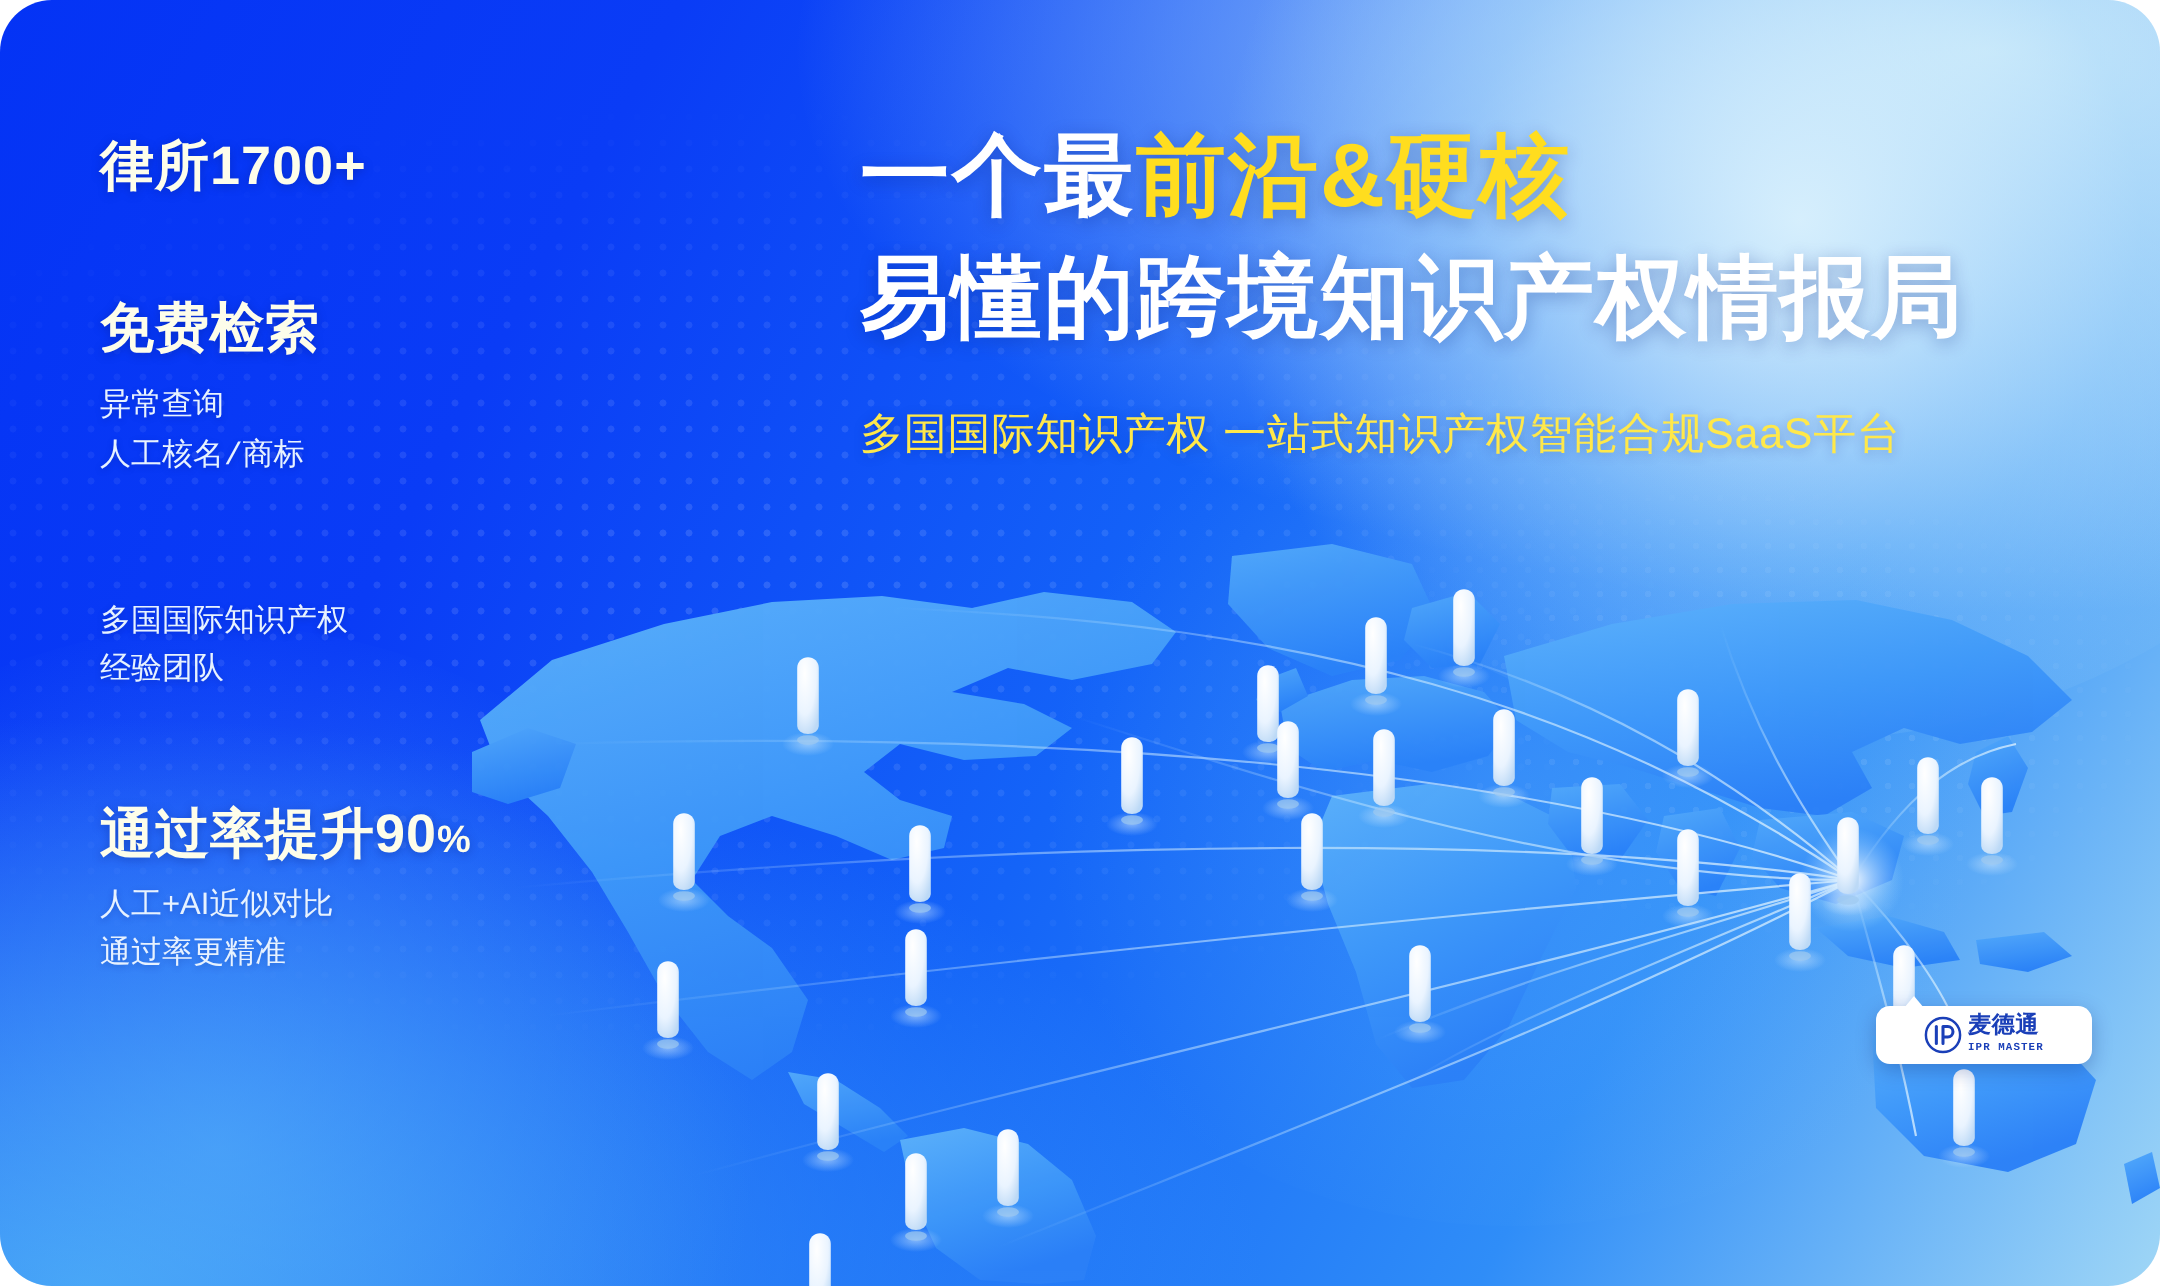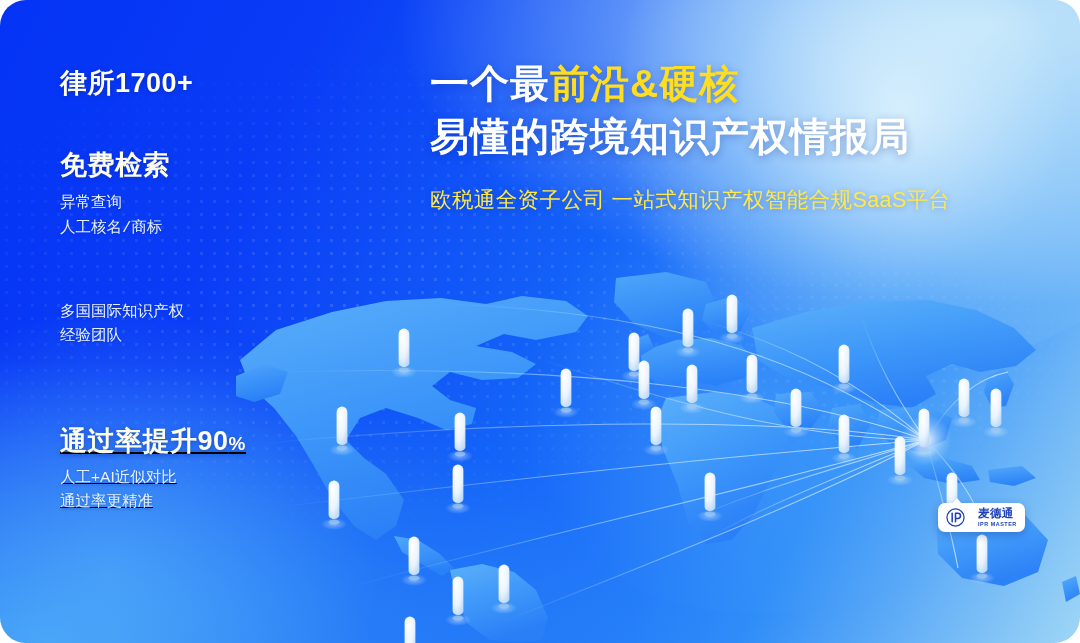--- a/index.html
+++ b/index.html
@@ -34,46 +34,46 @@
     background-image:radial-gradient(rgba(255,255,255,.13) 1.5px, rgba(255,255,255,0) 1.8px);
     background-size:12px 12px;
     -webkit-mask-image:radial-gradient(60% 60% at 50% 50%,#000 0%,rgba(0,0,0,0) 75%);
     mask-image:radial-gradient(60% 60% at 50% 50%,#000 0%,rgba(0,0,0,0) 75%);}
 
   
   #map-layer{position:absolute;left:236px;top:268px;width:844px;height:375px;}
   #map-layer svg{width:100%;height:100%;display:block;}
 
   
-  #stats{position:absolute;left:60px;top:66px;width:265px;}
+  #stats{position:absolute;left:50px;top:66px;width:265px;}
   .stat{margin-bottom:7px;}
   .stat-title{
     color:#fdfdea;font-weight:bold;font-size:27px;line-height:1.26;
     letter-spacing:.5px;white-space:nowrap;
     text-shadow:0 1px 5px rgba(2,24,120,.34);}
   .stat-title .unit{font-size:19px;}
   .stat-sub{color:#e7f2ff;font-size:15.5px;line-height:1.58;margin-top:7px;
     text-shadow:0 1px 3px rgba(2,24,120,.26);}
   .s1{margin-top:0px;}  .s2{margin-top:50px;font-family:Liberation Mono, monospace;}
-  .s3{margin-top:59px;} .s4{margin-top:76px;text-decoration:underline;}
+  .s3{margin-top:59px;} .s4{margin-top:52px;}
 
   
   #headline{position:absolute;left:430px;top:58px;width:600px;}
-  .hl-line{font-weight:bold;font-size:39px;line-height:1.35;letter-spacing:1px;
+  .hl-line{font-weight:bold;font-size:45px;line-height:1.35;letter-spacing:1px;
     color:#ffffff;white-space:nowrap;
     text-shadow:0 2px 9px rgba(3,30,130,.33);}
   .hl-accent{color:#ffdd1f;}
   .subtitle{margin-top:22px;color:#ffe84a;font-size:21.5px;letter-spacing:.4px;
     white-space:nowrap;text-shadow:0 1px 6px rgba(3,30,130,.3);}
 
   
   #logo-badge{position:absolute;left:938px;top:503px;
-    display:flex;align-items:center;gap:13px;
-    background:#ffffff;border-radius:7px;padding:5px 8px;
-    box-shadow:0 3px 10px rgba(3,26,110,.28);}
+    display:flex;align-items:center;gap:3px;
+    background:#ffffff;border-radius:7px;padding:5px 24px;
+    box-shadow:0 3px 10px rgba(3,26,110,.28);font-family:Liberation Mono, monospace;}
   #logo-badge:after{content:"";position:absolute;left:14px;top:-5px;
     border-left:5px solid transparent;border-right:5px solid transparent;
     border-bottom:6px solid #ffffff;}
   .logo-mark{width:19px;height:19px;flex:0 0 19px;}
   .logo-txt{display:flex;flex-direction:column;line-height:1;}
   .logo-cn{font-size:11.5px;font-weight:bold;color:#1a3fb8;letter-spacing:.4px;}
   .logo-en{font-size:5.4px;font-weight:bold;color:#1a3fb8;letter-spacing:.55px;margin-top:2px;}
 </style>
 </head>
 <body>
@@ -352,21 +352,21 @@
         <div>人工+AI近似对比</div>
         <div>通过率更精准</div>
       </div>
     </div>
 
   </div>
 
   <div id="headline">
     <div class="hl-line"><span>一个最</span><span class="hl-accent">前沿&amp;硬核</span></div>
     <div class="hl-line">易懂的跨境知识产权情报局</div>
-    <div class="subtitle">欧税通全资子公司 一站式知识产权智能合规SaaS平台</div>
+    <div class="subtitle">多国国际知识产权 一站式知识产权智能合规SaaS平台</div>
   </div>
 
   <div id="logo-badge">
     <svg class="logo-mark" viewBox="0 0 40 40">
       <circle cx="20" cy="20" r="18" fill="none" stroke="#1a3fb8" stroke-width="2.6"></circle>
       <path d="M13,11 L13,29" stroke="#1a3fb8" stroke-width="3.2" stroke-linecap="round"></path>
       <path d="M20,29 L20,11 L25,11 a5.5,5.5 0 0 1 0,11 L20,22" fill="none" stroke="#1a3fb8" stroke-width="3.2" stroke-linejoin="round" stroke-linecap="round"></path>
     </svg>
     <span class="logo-txt">
       <span class="logo-cn">麦德通</span>

